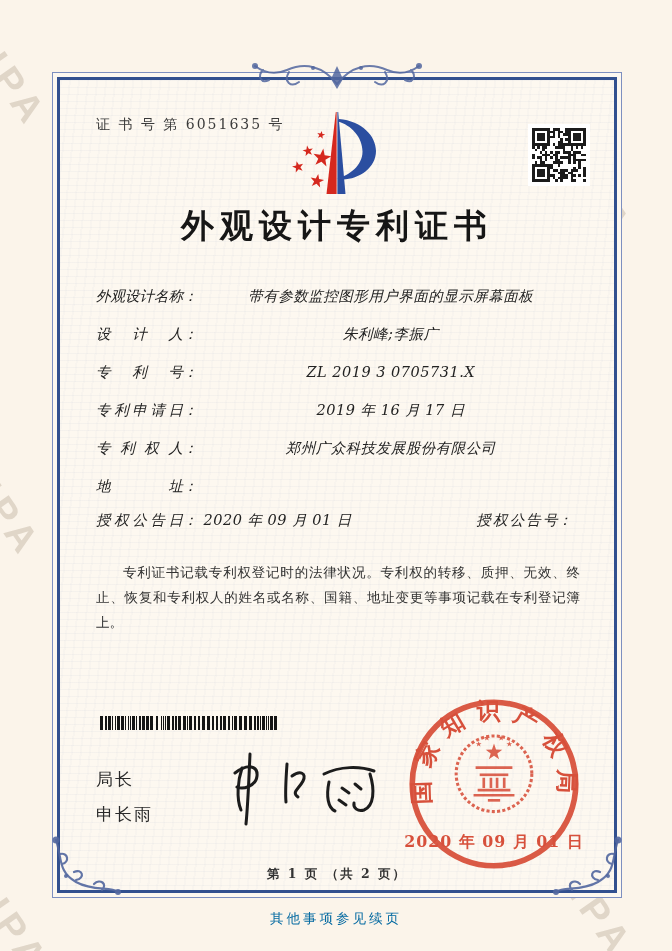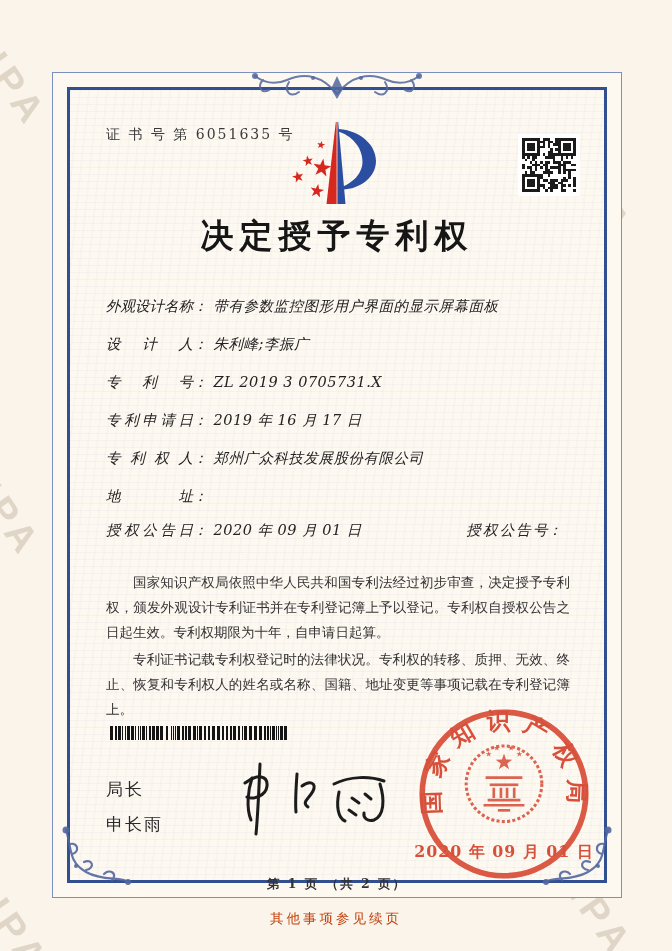--- a/index.html
+++ b/index.html
@@ -23,21 +23,21 @@
     font-weight:bold;font-size:38px;letter-spacing:7px;
     color:rgba(187,171,152,0.42);
     transform:rotate(55deg);transform-origin:left top;
     white-space:nowrap;pointer-events:none;user-select:none;
   }
   .wm.faint{color:rgba(190,175,158,0.28);}
   
   .frame{
     position:absolute;left:52px;top:72px;width:570px;height:826px;
     border:1.5px solid var(--border-blue-light);
-    padding:14px;
+    padding:4px;
     background:var(--paper-inner);
   }
   .frame-inner{
     width:100%;height:100%;
     border:3px solid var(--border-blue);
     position:relative;
     background:
       repeating-linear-gradient(180deg, rgba(120,140,180,0.06) 0 1px, transparent 1px 7px),
       repeating-linear-gradient(96deg, rgba(140,155,190,0.04) 0 2px, transparent 2px 9px);
   }
@@ -56,40 +56,40 @@
   }
   
   .fields{position:absolute;left:36px;right:36px;top:206px;font-size:14.5px;color:#222;}
   .field-row{display:flex;align-items:flex-start;margin-bottom:17px;line-height:1.45;font-style:italic;}
   .flabel{
     flex:0 0 auto;width:6em;
     text-align:justify;text-align-last:justify;-moz-text-align-last:justify;
     white-space:nowrap;
   }
   .fcolon{flex:0 0 auto;margin-right:6px;}
-  .fvalue{flex:1 1 auto;letter-spacing:0.5px;}
+  .fvalue{flex:1 1 auto;letter-spacing:0.5px;text-align:center;}
   .field-row.double{justify-content:space-between;margin-bottom:12px;}
   .pair{display:flex;align-items:flex-start;}
   .pair .fvalue{flex:0 0 auto;}
   .pair.second .flabel{width:5.6em;}
   
   .body-text{position:absolute;left:36px;right:34px;top:480px;font-size:13.5px;line-height:1.85;color:#333;text-align:justify;}
   .body-text p{text-indent:2em;margin-bottom:2px;}
   
   .barcode{position:absolute;left:40px;top:636px;width:180px;height:14px;}
   .barcode svg{width:100%;height:100%;display:block;}
   
   .sig-labels{position:absolute;left:36px;top:688px;font-size:17px;color:#2a2a2a;font-family:Liberation Mono, monospace;}
   .sig-labels .line{margin-bottom:12px;letter-spacing:2px;}
   .sig-script{position:absolute;left:148px;top:666px;}
   
   .seal{position:absolute;left:342px;top:612px;width:184px;height:184px;opacity:0.93;}
   
   .page-info{position:absolute;left:0;right:0;top:786px;text-align:center;font-size:12.5px;letter-spacing:2px;color:#333;font-weight:bold;}
-  .continuation{position:absolute;left:0;right:0;top:910px;text-align:center;font-size:13.5px;letter-spacing:3px;color:#c2410c;}
+  .continuation{position:absolute;left:0;right:0;top:910px;text-align:center;font-size:13.5px;letter-spacing:3px;color:#0369a1;}
 </style>
 </head>
 <body>
 
 <div class="wm" style="left:-30px;top:-12px">CNIPA</div>
 <div class="wm" style="left:556px;top:100px">CNIPA</div>
 <div class="wm faint" style="left:402px;top:286px">CNIPA</div>
 <div class="wm" style="left:-36px;top:418px">CNIPA</div>
 <div class="wm faint" style="left:240px;top:540px">CNIPA</div>
 <div class="wm" style="left:-28px;top:834px">CNIPA</div>
@@ -400,21 +400,21 @@
           <rect x="15" y="60" width="3" height="3" fill="#1b1b1b"></rect>
           <rect x="18" y="60" width="3" height="3" fill="#1b1b1b"></rect>
           <rect x="27" y="60" width="3" height="3" fill="#1b1b1b"></rect>
           <rect x="33" y="60" width="3" height="3" fill="#1b1b1b"></rect>
           <rect x="45" y="60" width="3" height="3" fill="#1b1b1b"></rect>
           <rect x="48" y="60" width="3" height="3" fill="#1b1b1b"></rect>
           <rect x="60" y="60" width="3" height="3" fill="#1b1b1b"></rect>
         </svg>
     </div>
 
-    <div class="title">决定授予专利权</div>
+    <div class="title">外观设计专利证书</div>
 
     <div class="fields">
       <div class="field-row">
         <span class="flabel">外观设计名称</span>
           <span class="fcolon">：</span>
         <span class="fvalue">带有参数监控图形用户界面的显示屏幕面板</span>
       </div>
       <div class="field-row">
         <span class="flabel">设计人</span>
           <span class="fcolon">：</span>
@@ -446,21 +446,20 @@
           <span class="fvalue">2020 年 09 月 01 日</span>
         </span>
         <span class="pair second">
           <span class="flabel">授权公告号</span>
             <span class="fcolon">：</span>
         </span>
       </div>
     </div>
 
     <div class="body-text">
-      <p>国家知识产权局依照中华人民共和国专利法经过初步审查，决定授予专利权，颁发外观设计专利证书并在专利登记簿上予以登记。专利权自授权公告之日起生效。专利权期限为十年，自申请日起算。</p>
       <p>专利证书记载专利权登记时的法律状况。专利权的转移、质押、无效、终止、恢复和专利权人的姓名或名称、国籍、地址变更等事项记载在专利登记簿上。</p>
     </div>
 
     <div class="barcode">
       <svg viewBox="0 0 180 14" preserveAspectRatio="none" shape-rendering="crispEdges">
           <rect x="0" y="0" width="3" height="14" fill="#141414"></rect>
           <rect x="5" y="0" width="2" height="14" fill="#141414"></rect>
           <rect x="8" y="0" width="3" height="14" fill="#141414"></rect>
           <rect x="12" y="0" width="1" height="14" fill="#141414"></rect>
           <rect x="15" y="0" width="1" height="14" fill="#141414"></rect>

